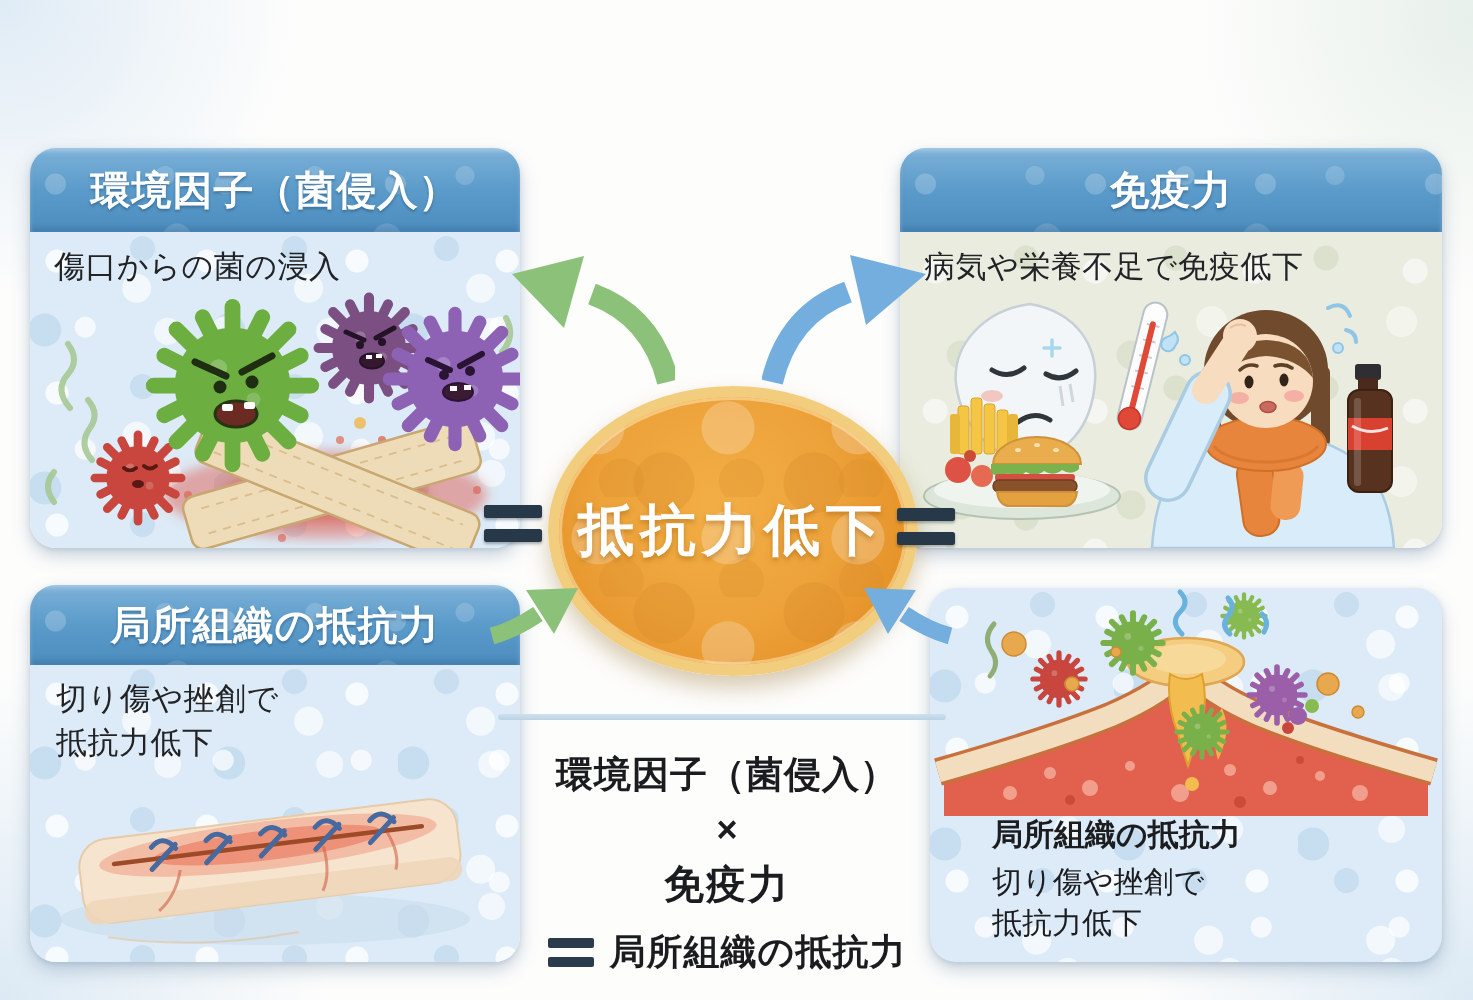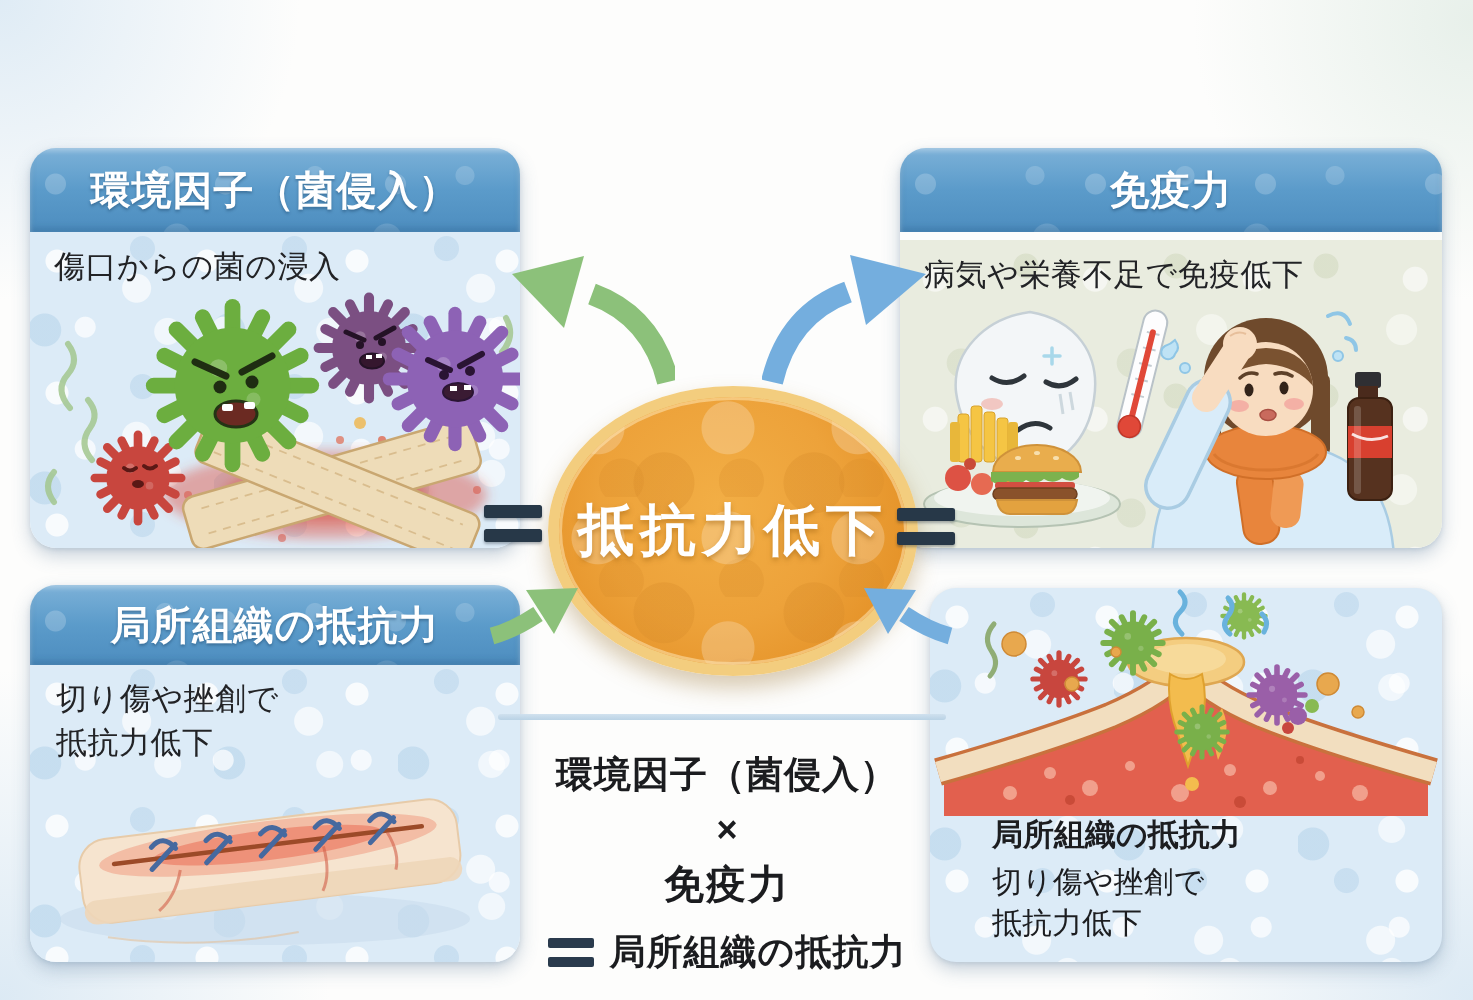--- a/index.html
+++ b/index.html
@@ -43,21 +43,21 @@
     radial-gradient(circle at 40% 78%, rgba(255,255,255,.70) 0 10px, rgba(255,255,255,0) 11px),
     radial-gradient(circle at 85% 70%, rgba(255,255,255,.60) 0 13px, rgba(255,255,255,0) 14px),
     radial-gradient(circle at 8% 62%, rgba(181,211,234,.55) 0 16px, rgba(181,211,234,0) 17px),
     radial-gradient(circle at 74% 12%, rgba(181,211,234,.50) 0 12px, rgba(181,211,234,0) 13px);
     background-size:150px 132px,172px 148px,138px 122px,162px 142px,184px 158px,152px 138px;}
   .sage{background-color:#e9ecdf;background-image:
     radial-gradient(circle at 22% 28%, rgba(255,255,255,.55) 0 12px, rgba(255,255,255,0) 13px),
     radial-gradient(circle at 64% 56%, rgba(255,255,255,.45) 0 15px, rgba(255,255,255,0) 16px),
     radial-gradient(circle at 84% 20%, rgba(203,211,183,.45) 0 12px, rgba(203,211,183,0) 13px),
     radial-gradient(circle at 36% 82%, rgba(203,211,183,.40) 0 14px, rgba(203,211,183,0) 15px);
-    background-size:160px 140px,190px 160px,150px 130px,170px 150px;margin-top:8px;}
+    background-size:160px 140px,190px 160px,150px 130px,170px 150px;}
 
   .caption{position:absolute;left:24px;top:14px;margin:0;font-size:31px;color:#222326;letter-spacing:.5px;}
   .caption-2l{line-height:1.42;}
   .illus{position:absolute;left:0;bottom:0;display:block;}
   .illus-top{position:absolute;left:0;top:0;display:block;}
 
   .br-text{position:absolute;left:62px;top:226px;line-height:1.38;}
   .br-text .bold{font-size:31px;font-weight:800;margin:0 0 4px 0;}
   .br-text .plain{font-size:30px;margin:0;}
 

